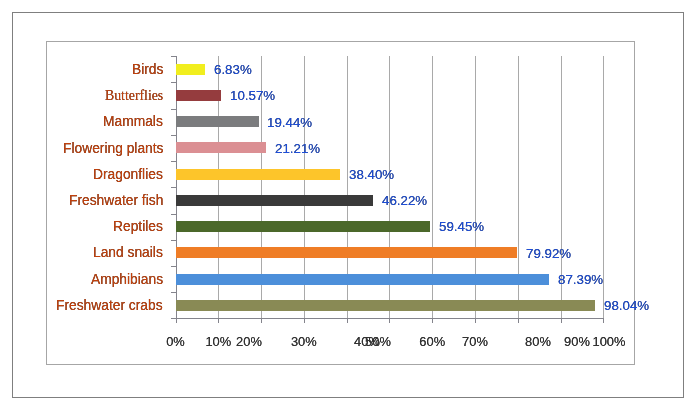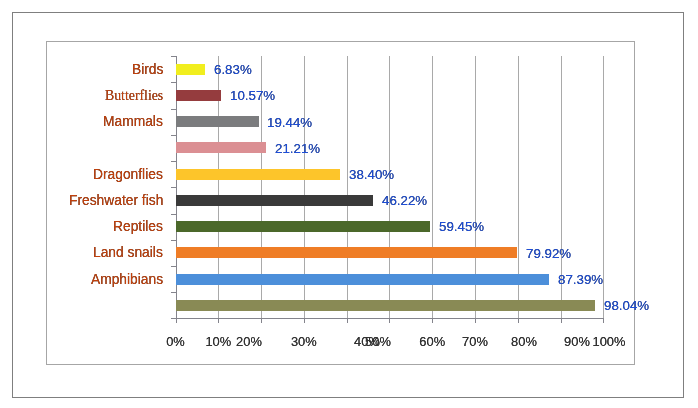--- a/index.html
+++ b/index.html
@@ -110,39 +110,40 @@
     <div class="xtick-label" style="left: 303.87px;">30%</div>
     <div class="xtick" style="left: 346.66px;"></div>
     <div class="xtick-label" style="left: 367px;">40%</div>
     <div class="xtick" style="left: 389.45px;"></div>
     <div class="xtick-label" style="left: 378px;">50%</div>
     <div class="xtick" style="left: 432.24px;"></div>
     <div class="xtick-label" style="left: 432.24px;">60%</div>
     <div class="xtick" style="left: 475.03px;"></div>
     <div class="xtick-label" style="left: 475.03px;">70%</div>
     <div class="xtick" style="left: 517.82px;"></div>
-    <div class="xtick-label" style="left: 524px;">80%</div>
+    <div class="xtick-label" style="left: 538px;">80%</div>
     <div class="xtick" style="left: 560.61px;"></div>
     <div class="xtick-label" style="left: 577px;">90%</div>
     <div class="xtick" style="left: 603.4px;"></div>
     <div class="xtick-label" style="left: 609px;">100%</div>
     <div class="bar" style="left: 175.5px; top: 63.81px; width: 29.2256px; background: rgb(241, 238, 30);"></div>
     <div class="val-label" style="left: 213.526px; top: 63.11px;">6.83%</div>
     <div class="cat-label" style="top: 62.91px;">Birds</div>
     <div class="ytick" style="top: 56.2px;"></div>
     <div class="bar" style="left: 175.5px; top: 90.03px; width: 45.229px; background: rgb(149, 60, 62);"></div>
     <div class="val-label" style="left: 229.529px; top: 89.33px;">10.57%</div>
     <div class="cat-label" style="top: 89.13px; font-family: Liberation Serif, serif;">Butterflies</div>
     <div class="ytick" style="top: 82.42px;"></div>
     <div class="bar" style="left: 175.5px; top: 116.25px; width: 83.1838px; background: rgb(123, 124, 126);"></div>
     <div class="val-label" style="left: 267.484px; top: 115.55px;">19.44%</div>
     <div class="cat-label" style="top: 115.35px;">Mammals</div>
     <div class="ytick" style="top: 108.64px;"></div>
     <div class="bar" style="left: 175.5px; top: 142.47px; width: 90.7576px; background: rgb(219, 143, 147);"></div>
     <div class="val-label" style="left: 275.058px; top: 141.77px;">21.21%</div>
+    <div class="cat-label" style="top: 141.57px;">Flowering plants</div>
     <div class="ytick" style="top: 134.86px;"></div>
     <div class="bar" style="left: 175.5px; top: 168.69px; width: 164.314px; background: rgb(253, 197, 42);"></div>
     <div class="val-label" style="left: 348.614px; top: 167.99px;">38.40%</div>
     <div class="cat-label" style="top: 167.79px;">Dragonflies</div>
     <div class="ytick" style="top: 161.08px;"></div>
     <div class="bar" style="left: 175.5px; top: 194.91px; width: 197.775px; background: rgb(58, 58, 58);"></div>
     <div class="val-label" style="left: 382.075px; top: 194.21px;">46.22%</div>
     <div class="cat-label" style="top: 194.01px;">Freshwater fish</div>
     <div class="ytick" style="top: 187.3px;"></div>
     <div class="bar" style="left: 175.5px; top: 221.13px; width: 254.387px; background: rgb(75, 104, 42);"></div>
@@ -152,15 +153,16 @@
     <div class="bar" style="left: 175.5px; top: 247.35px; width: 341.978px; background: rgb(239, 125, 38);"></div>
     <div class="val-label" style="left: 526.278px; top: 246.65px;">79.92%</div>
     <div class="cat-label" style="top: 246.45px;">Land snails</div>
     <div class="ytick" style="top: 239.74px;"></div>
     <div class="bar" style="left: 175.5px; top: 273.57px; width: 373.942px; background: rgb(76, 143, 218);"></div>
     <div class="val-label" style="left: 558.242px; top: 272.87px;">87.39%</div>
     <div class="cat-label" style="top: 272.67px;">Amphibians</div>
     <div class="ytick" style="top: 265.96px;"></div>
     <div class="bar" style="left: 175.5px; top: 299.79px; width: 419.513px; background: rgb(137, 138, 85);"></div>
     <div class="val-label" style="left: 603.813px; top: 299.09px;">98.04%</div>
+    <div class="cat-label" style="top: 298.89px;">Freshwater crabs</div>
     <div class="ytick" style="top: 292.18px;"></div>
     <div class="ytick" style="top: 318.4px;"></div>
   </div>
 
 </body></html>

